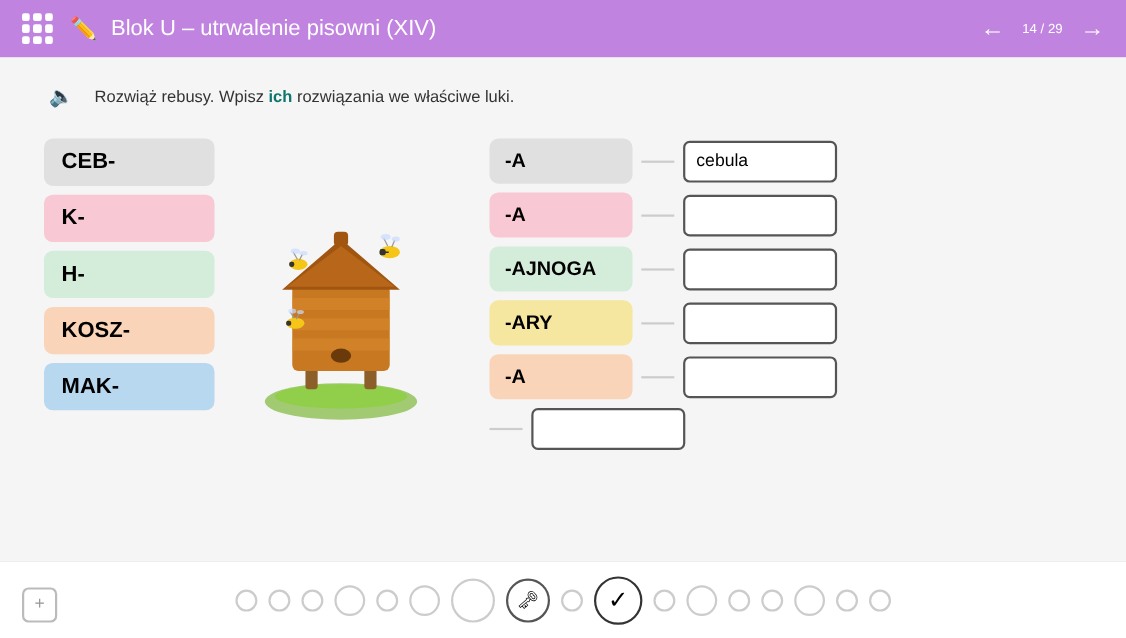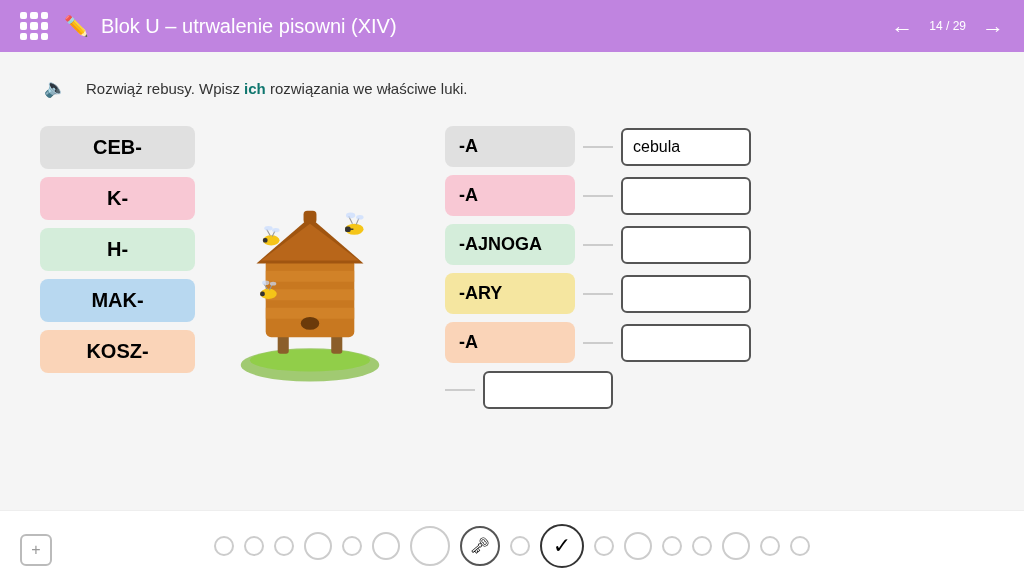--- a/index.html
+++ b/index.html
@@ -96,21 +96,21 @@
       flex-direction: column;
       gap: 8px;
       width: 155px;
     }
     .prefix-box {
       padding: 10px 16px;
       border-radius: 8px;
       font-size: 20px;
       font-weight: 600;
       min-width: 130px;
-      text-align: center;
+      text-align: left;
     }
     .prefix-gray { background: #e0e0e0; }
     .prefix-pink { background: #f8c8d4; }
     .prefix-yellow { background: #f5e6a0; }
     .prefix-lightgreen { background: #d4edda; }
     .prefix-peach { background: #fad4b8; }
     .prefix-blue { background: #b8d8f0; }
 
     
     .center-col {
@@ -160,21 +160,21 @@
       width: 30px;
       background: #ccc;
       flex-shrink: 0;
     }
 
     .answer-input {
       border: 2px solid #555;
       border-radius: 6px;
       padding: 8px 10px;
       font-size: 16px;
-      width: 130px;
+      width: 140px;
       outline: none;
       background: white;
     }
 
     
     .bottom-bar {
       height: 70px;
       display: flex;
       align-items: center;
       justify-content: center;
@@ -268,25 +268,25 @@
     <div class="left-col">
       <div class="prefix-box prefix-gray">
         <span>CEB-</span>
       </div>
       <div class="prefix-box prefix-pink">
         <span>K-</span>
       </div>
       <div class="prefix-box prefix-lightgreen">
         <span>H-</span>
       </div>
+      <div class="prefix-box prefix-peach">
+        <span>KOSZ-</span>
+      </div>
       <div class="prefix-box prefix-blue">
         <span>MAK-</span>
-      </div>
-      <div class="prefix-box prefix-peach">
-        <span>KOSZ-</span>
       </div>
     </div>
 
     <div class="center-col">
       <svg class="beehive-scene" viewBox="0 0 200 260">
 
         <ellipse cx="100" cy="235" rx="75" ry="18" fill="#7db83a" opacity="0.7"></ellipse>
         <ellipse cx="100" cy="230" rx="65" ry="12" fill="#8fce45" opacity="0.9"></ellipse>
 
         <rect x="65" y="195" width="12" height="28" rx="3" fill="#8B5E2A"></rect>

